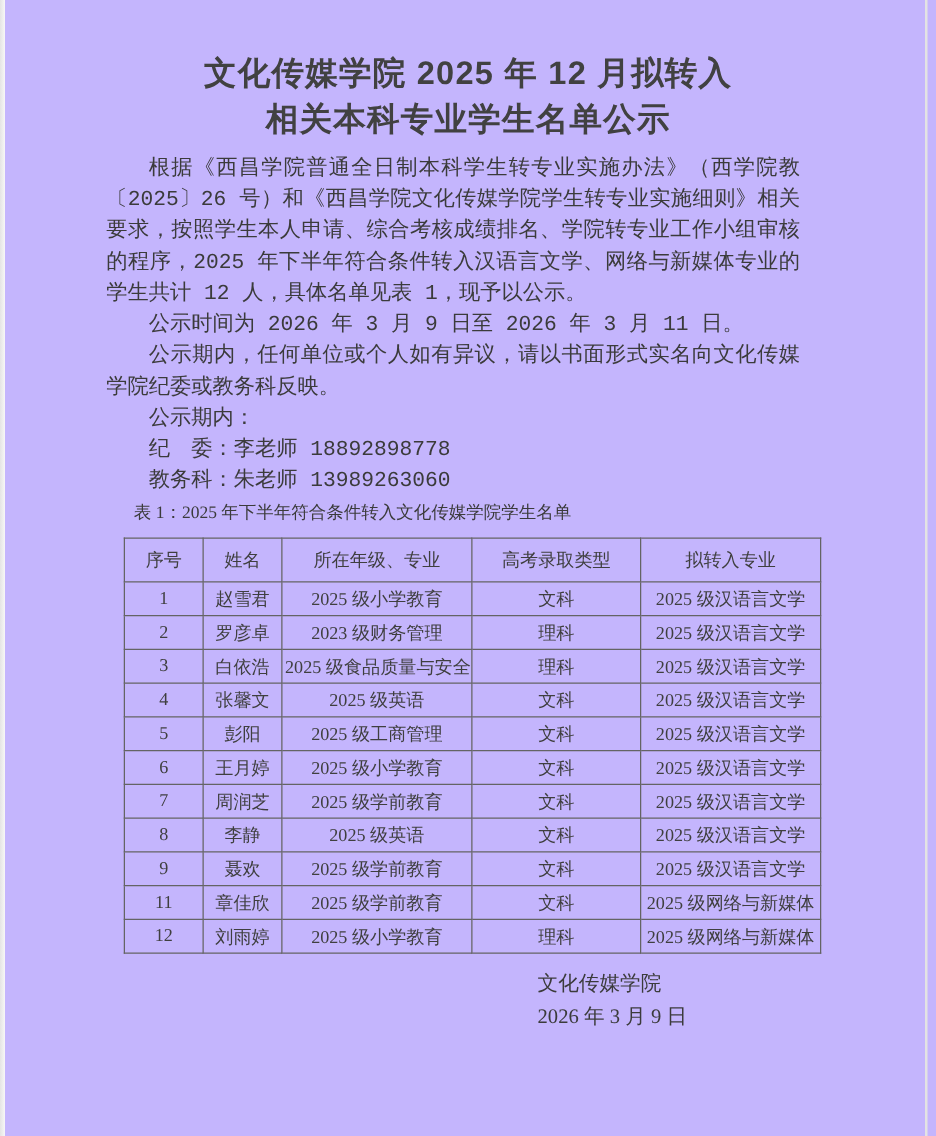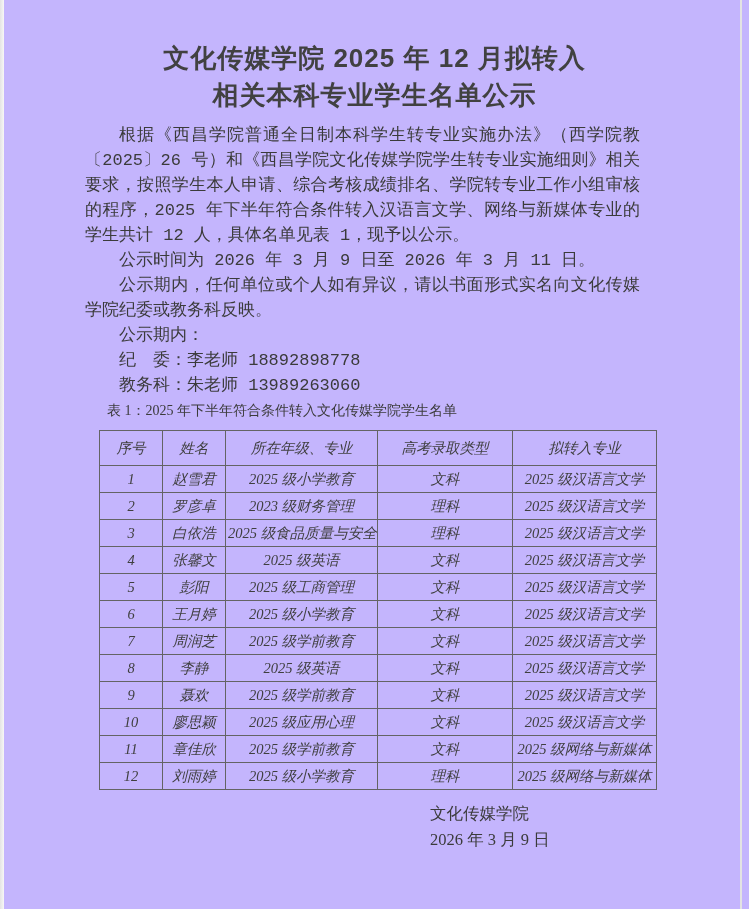--- a/index.html
+++ b/index.html
@@ -49,21 +49,20 @@
     color: #3b3b3b;
   }
   table.roster {
     margin: 6px 0 0 99px;
     width: 557px;
     border-collapse: collapse;
     table-layout: fixed;
     font-size: 14.5px;
     color: #3f3f3f;
     text-align: center;
-    font-style: italic;
   }
   table.roster th, table.roster td {
     border: 1px solid #646464;
     font-weight: 400;
     padding: 0 2px;
     overflow: hidden;
     white-space: nowrap;
   }
   table.roster th { height: 35px; }
   table.roster td { height: 27px; }
@@ -173,27 +172,20 @@
           <td>2025 级汉语言文学</td>
         </tr>
         <tr>
           <td>9</td>
           <td>聂欢</td>
           <td>2025 级学前教育</td>
           <td>文科</td>
           <td>2025 级汉语言文学</td>
         </tr>
         <tr>
-          <td>10</td>
-          <td>廖思颖</td>
-          <td>2025 级应用心理</td>
-          <td>文科</td>
-          <td>2025 级汉语言文学</td>
-        </tr>
-        <tr>
           <td>11</td>
           <td>章佳欣</td>
           <td>2025 级学前教育</td>
           <td>文科</td>
           <td>2025 级网络与新媒体</td>
         </tr>
         <tr>
           <td>12</td>
           <td>刘雨婷</td>
           <td>2025 级小学教育</td>

